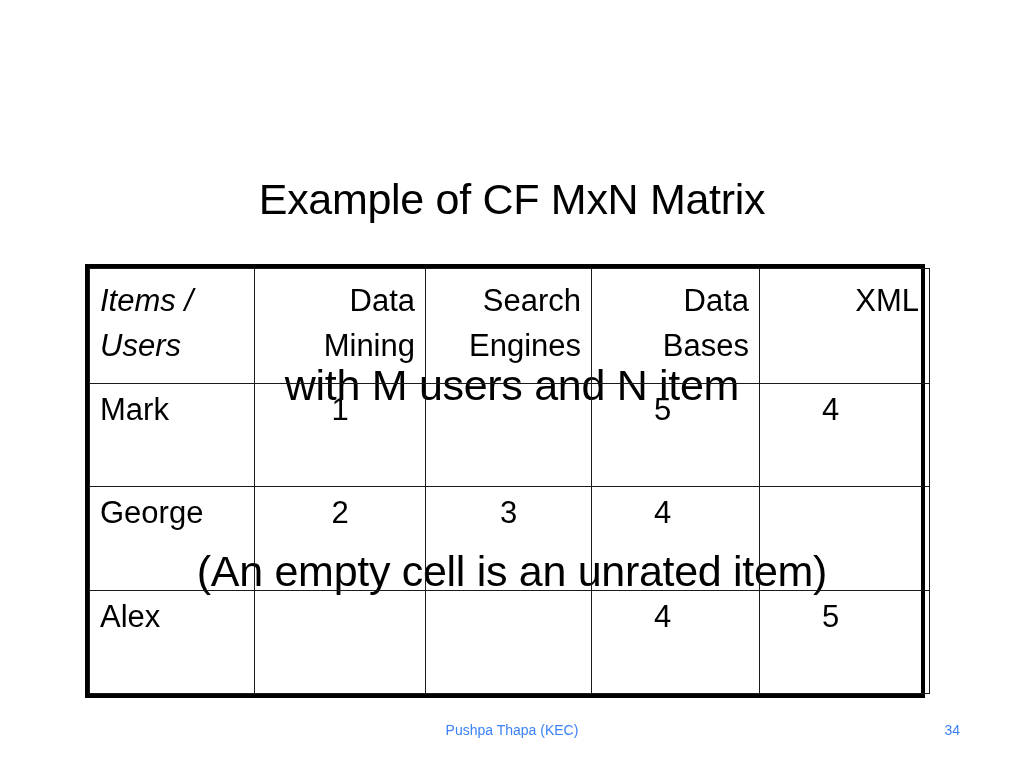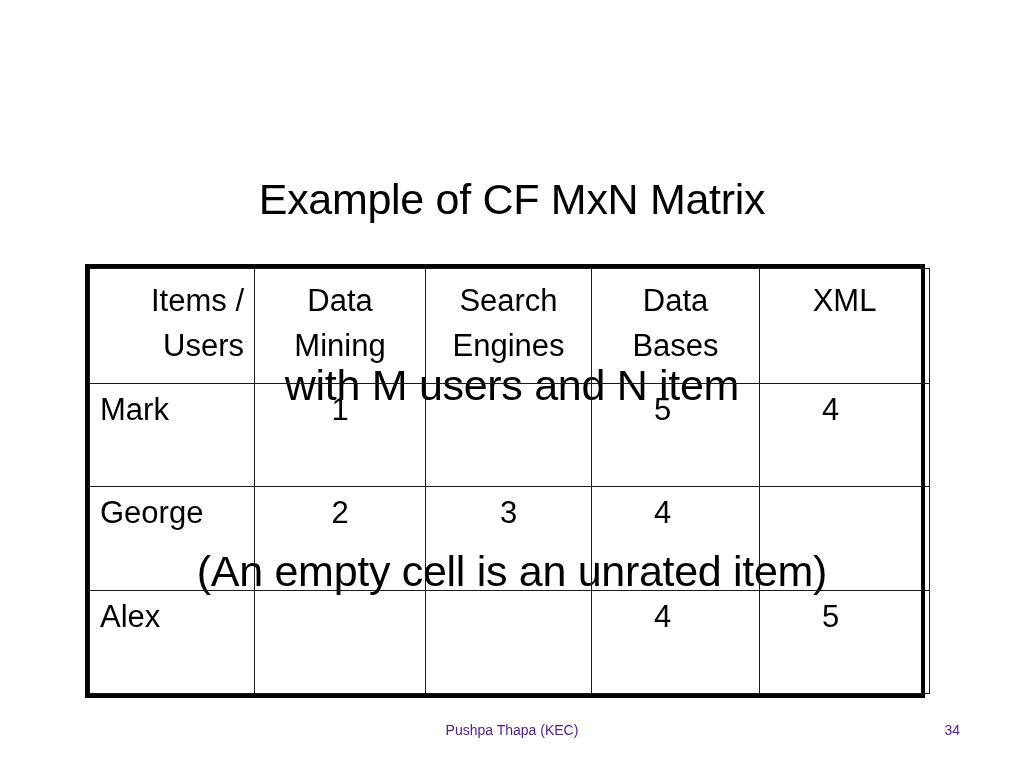--- a/index.html
+++ b/index.html
@@ -75,25 +75,26 @@
   col.c2 { width: 166px; }
   col.c3 { width: 168px; }
   col.c4 { width: 170px; }
 
   .cell-inner {
     display: block;
     padding: 9px 10px 0 10px;
     line-height: 45px;
   }
   .hdr-user {
+    font-style: italic;
+    text-align: left;
+    white-space: pre-line;
+  }
+  .hdr-item {
     text-align: right;
-    white-space: pre-line;
-  }
-  .hdr-item {
-    text-align: center;
     white-space: pre-line;
   }
   .user-name {
     text-align: left;
     line-height: 42px;
     padding-top: 5px;
   }
   .rating {
     text-align: center;
     line-height: 42px;
@@ -106,21 +107,21 @@
 
   
   #slide-footer {
     position: absolute;
     left: 0;
     top: 722px;
     width: 1024px;
     height: 22px;
     font-family: "Liberation Sans", sans-serif;
     font-size: 14px;
-    color: #4c1d95;
+    color: #3b82f6;
   }
   #footer-author {
     position: absolute;
     left: 0;
     top: 0;
     width: 1024px;
     text-align: center;
   }
   #footer-page-number {
     position: absolute;

